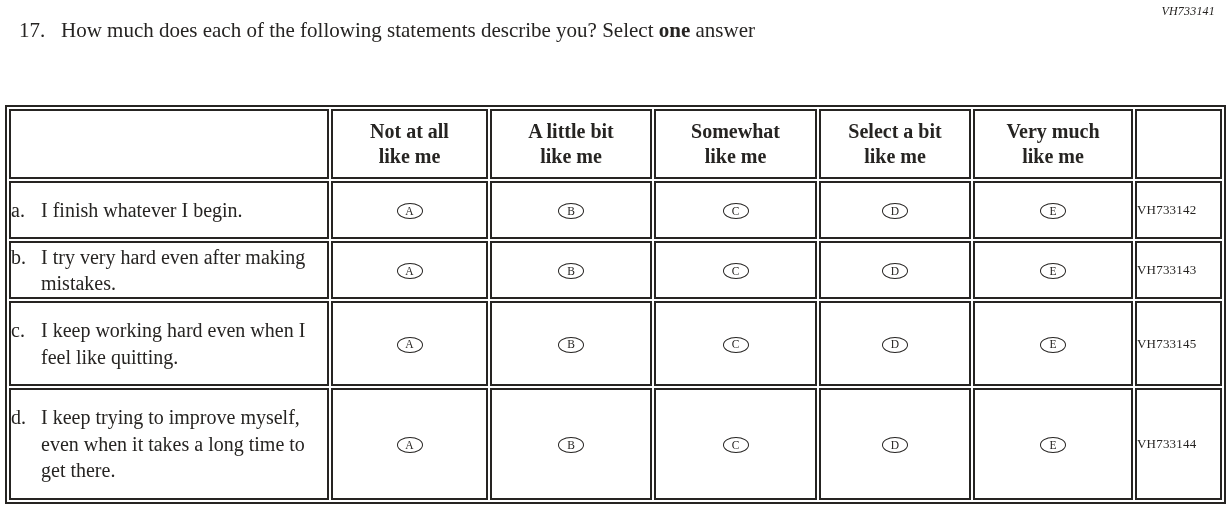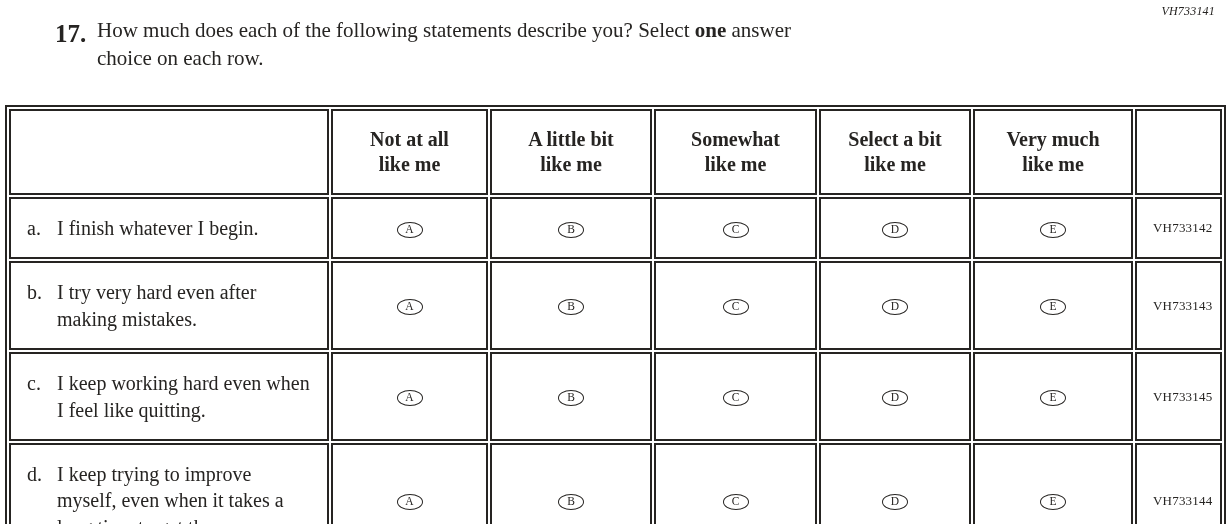--- a/index.html
+++ b/index.html
@@ -16,38 +16,38 @@
   .code-topright {
     position: absolute; top: 4px; right: 12px;
     font-size: 12px; letter-spacing: 0.2px; font-style: italic;
   }
 
   .question {
     position: absolute; top: 17px; left: 19px;
     display: flex; align-items: flex-start;
   }
   .qnum {
-    font-weight: bold; font-size: 25px;
-    width: 42px; flex: 0 0 42px; line-height: 1.32; margin-left: 36px;
+    font-weight: normal; font-size: 21px;
+    width: 42px; flex: 0 0 42px; line-height: 1.32;
   }
   .qtext { font-size: 21px; line-height: 1.32; max-width: 1030px; font-family: Liberation Serif, serif; }
 
   table.grid {
     position: absolute; top: 105px; left: 5px;
     width: 1217px;
     border-collapse: separate;
     border-spacing: 2px;
     border: 2px solid #262422;
     table-layout: fixed;
     background: #ffffff;
   }
   table.grid th, table.grid td {
     border: 2px solid #262422;
     background: #ffffff;
-    padding: 16px;
+    padding: 0;
   }
   thead th {
     height: 70px;
     font-weight: bold; font-size: 20px; line-height: 1.25;
     text-align: center; vertical-align: middle;
   }
   tbody tr:nth-child(1) td { height: 58px; }
   tbody tr:nth-child(2) td { height: 58px; }
   tbody tr:nth-child(3) td { height: 85px; }
   tbody tr:nth-child(4) td { height: 112px; }
@@ -71,21 +71,21 @@
     font-size: 13px; letter-spacing: 0.2px;
   }
 </style>
 </head>
 <body>
 
 <div class="code-topright">VH733141</div>
 
 <div class="question">
   <span class="qnum">17.</span>
-  <div class="qtext"><span>How much does each of the following statements describe you? Select </span><b>one</b><span> answer</span><br><span>choice on each row.</span></div>
+  <div class="qtext"><span>How much does each of the following statements describe you? Select </span><b>one</b><span> answer</span><br></div>
 </div>
 
 <table class="grid">
   <colgroup>
     <col style="width:320px">
       <col style="width:157px">
       <col style="width:162px">
     <col style="width:163px">
       <col style="width:152px">
       <col style="width:160px">

